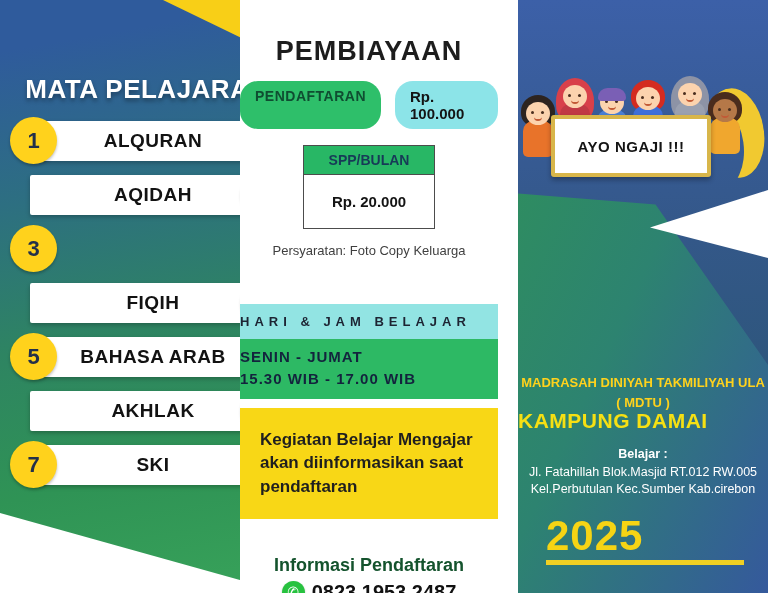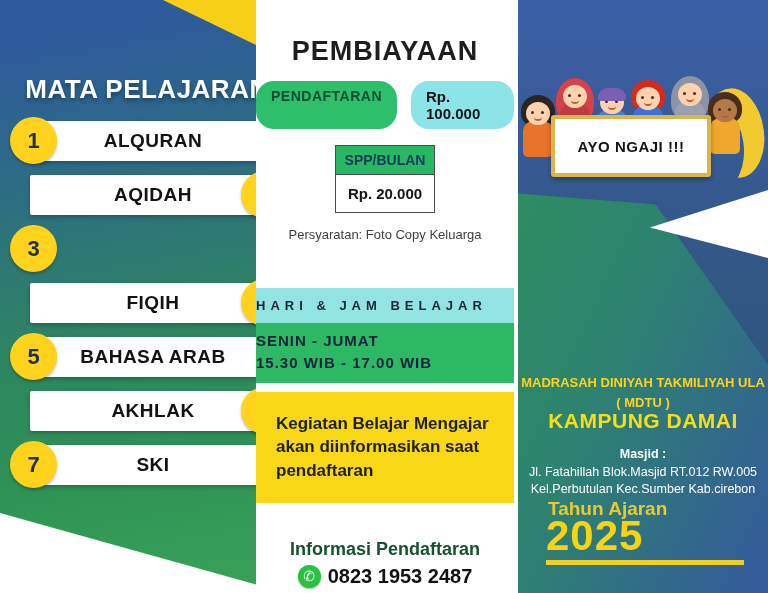--- a/index.html
+++ b/index.html
@@ -35,29 +35,29 @@
   .subject .num {
     position:absolute; top:-4px; width:47px; height:47px; border-radius:50%;
     background:#ffd21c; color:#23304a; font-size:22px; font-weight:800;
     display:flex; align-items:center; justify-content:center; z-index:2;
     box-shadow:0 2px 3px rgba(0,0,0,.25);
   }
   .subject.s-left  .num { left:-2px; }
   .subject.s-right .num { right:-6px; }
 
   
-  .mid-col { position:absolute; left:256px; top:0; width:258px; height:593px; background:#ffffff; }
+  .mid-col { position:absolute; left:240px; top:0; width:258px; height:593px; background:#ffffff; }
   .mid-title { margin-top:36px; text-align:center; font-size:27px; font-weight:800; color:#1d1d1d; letter-spacing:1px; }
   .fee-row { display:flex; justify-content:center; gap:14px; margin-top:14px; }
   .pill { border-radius:18px; padding:7px 15px; font-weight:800; }
   .pill-reg { background:#2ebf6a; color:#0f4d31; font-size:14px; letter-spacing:.5px; }
   .pill-fee { background:#8ce4e8; color:#141414; font-size:15px; }
-  .spp-box { width:100px; margin:16px auto 0; text-align:center; }
+  .spp-box { width:132px; margin:16px auto 0; text-align:center; }
   .spp-head { background:#28b765; border:1.5px solid #4c4c4c; padding:6px 2px; font-size:14px; font-weight:800; color:#173a57; }
-  .spp-val  { background:#ffffff; border:1.5px solid #4c4c4c; border-top:none; padding:10px 2px; font-size:15px; font-weight:800; color:#141414; }
+  .spp-val  { background:#ffffff; border:1.5px solid #4c4c4c; border-top:none; padding:18px 2px; font-size:15px; font-weight:800; color:#141414; }
   .req-text { margin-top:14px; text-align:center; font-size:13px; color:#3f3f3f; }
   .band { width:100%; text-align:left; }
   .band-cyan { margin-top:46px; background:#92e4e3; padding:10px 0; font-size:13px; font-weight:800; color:#1d2433; letter-spacing:5px; }
   .band-green { background:#2db964; padding:7px 0 9px; font-size:15px; font-weight:800; color:#13233d; letter-spacing:1px; line-height:1.45; }
   .band-yellow { margin-top:9px; background:#f8d716; padding:20px 20px; font-size:17px; font-weight:800; color:#1f1f1f; line-height:1.4; }
   .contact { margin-top:36px; text-align:center; }
   .contact-title { font-size:18px; font-weight:700; color:#14532d; }
   .phone-row { display:flex; align-items:center; justify-content:center; gap:7px; margin-top:5px; }
   .wa-icon {
     width:23px; height:23px; border-radius:50%; background:#27c23f;
@@ -107,21 +107,21 @@
     font-size:15px; font-weight:800; color:#141414; letter-spacing:.5px;
   }
 
   .headline {
     position:absolute; left:22px; top:266px; z-index:4;
     color:#ffffff; font-size:31px; font-weight:800; line-height:1.0;
     white-space:pre-line; text-shadow:0 3px 5px rgba(0,0,0,.3); letter-spacing:.5px;
   }
   .school { position:absolute; left:0; right:0; top:373px; z-index:4; text-align:center;
             color:#ffd21c; font-size:13px; font-weight:800; line-height:1.5; }
-  .village { position:absolute; left:0; right:0; top:409px; z-index:4; text-align:center;
+  .village { position:absolute; left:0; right:0; top:409px; z-index:4; text-align:left;
             color:#f6e013; font-size:21px; font-weight:800; letter-spacing:.5px; }
   .address { position:absolute; left:0; right:0; top:446px; z-index:4; text-align:center;
             color:#ffffff; font-size:12.5px; line-height:1.4; }
   .address .addr-label { font-weight:700; }
   .year-label { position:absolute; left:30px; top:498px; z-index:4; color:#e7cb30; font-size:19px; font-weight:700; }
   .year-big { position:absolute; left:28px; top:512px; z-index:4; color:#f6d414; font-size:42px; font-weight:800; letter-spacing:1px; }
   .year-line { position:absolute; left:28px; top:560px; width:198px; height:5px; background:#f0d023; z-index:4; }
 </style>
 </head>
 <body>
@@ -230,23 +230,22 @@
     </div>
 
 
     <div class="school">
       <div>MADRASAH DINIYAH TAKMILIYAH ULA</div>
       <div>( MDTU )</div>
     </div>
     <div class="village">KAMPUNG DAMAI</div>
 
     <div class="address">
-      <div class="addr-label">Masjid :</div>
+      <div class="addr-label">Belajar :</div>
       <div>Jl. Fatahillah Blok.Masjid RT.012 RW.005</div>
       <div>Kel.Perbutulan Kec.Sumber Kab.cirebon</div>
     </div>
 
-    <div class="year-label">Tahun Ajaran</div>
     <div class="year-big">2025</div>
     <div class="year-line"></div>
   </section>
 
 </div>
 
 </body></html>

